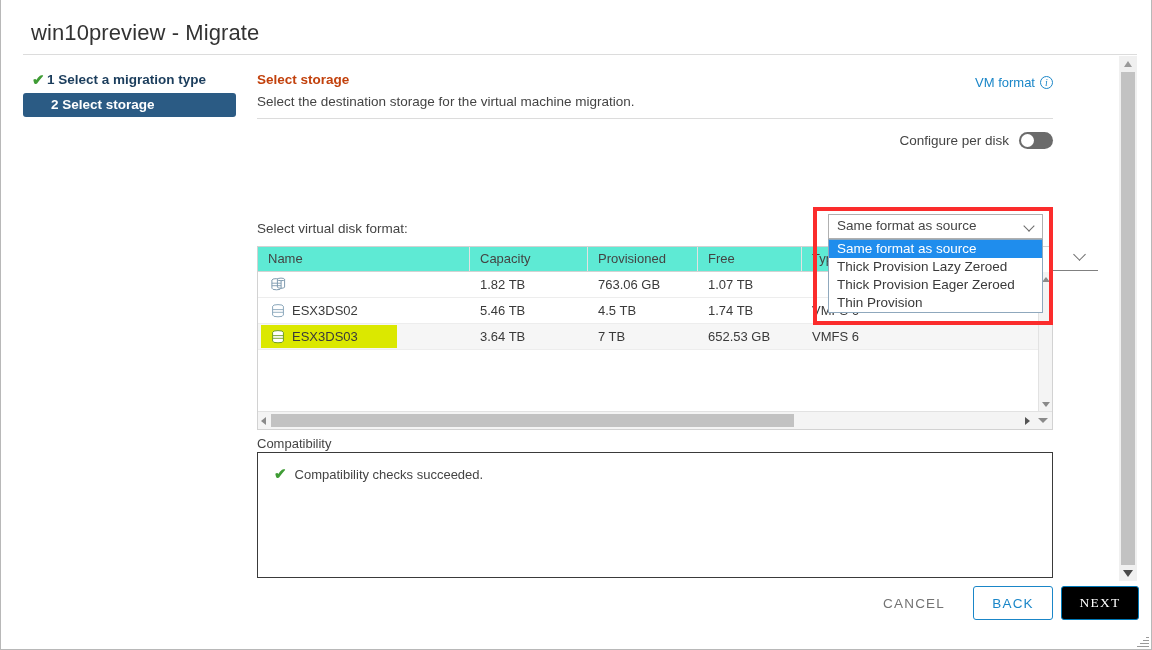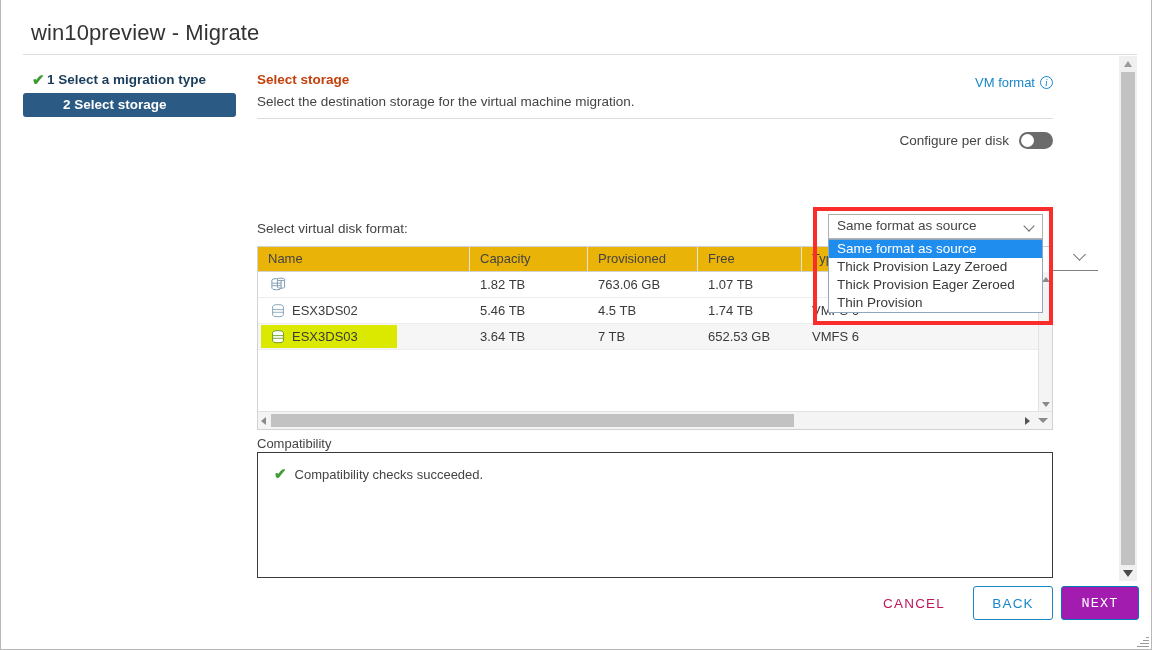--- a/index.html
+++ b/index.html
@@ -35,21 +35,21 @@
   
   #steps { position: absolute; left: 22px; top: 68px; width: 216px; }
   .step {
     position: relative; height: 24px; line-height: 24px;
     padding-left: 24px; font-size: 13.5px; font-weight: bold;
     color: #2f4f6f; white-space: nowrap; margin-bottom: 0px;
   }
   .step.done { color: #1b3d5c; }
   .step.current {
     background: #2b5b84; color: #ffffff; border-radius: 3px;
-    width: 213px; padding-left: 40px;
+    width: 213px; padding-left: 28px;
   }
   .step.todo { color: #9a9a9a; }
   .step-check {
     position: absolute; left: 9px; top: 0px; width: 14px; height: 24px;
     line-height: 24px; color: #3f9c35; font-size: 15px; font-weight: bold;
   }
   #steps .step:nth-child(1) { margin-bottom: 1px; }
   #steps .step:nth-child(2) { margin-bottom: 1px; }
 
   
@@ -158,21 +158,21 @@
     border: 4px solid #fb2c2c; z-index: 60; pointer-events: none;
   }
 
   
   #table-wrap {
     position: absolute; left: 4px; top: 184px; right: 42px; height: 184px;
     border: 1px solid #d2d2d2; background: #ffffff;
   }
   #table-head {
     position: absolute; left: 0; top: 0; right: 12px; height: 25px;
-    background: #eab308; border-bottom: 1px solid #d2d2d2;
+    background: #5eead4; border-bottom: 1px solid #d2d2d2;
   }
   #table-head .th {
     position: absolute; top: 0; height: 24px; line-height: 24px;
     font-size: 13px; color: #444444; padding-left: 10px;
     border-right: 1px solid #e2e2e2; white-space: nowrap;
   }
   #table-body { position: absolute; left: 0; top: 25px; right: 14px; bottom: 18px; overflow: hidden; }
   .trow { position: relative; height: 26px; border-bottom: 1px solid #ededed; }
   .trow.alt { background: #f6f6f6; }
   .trow .td {
@@ -263,37 +263,37 @@
     width: 0; height: 0; border-left: 5px solid transparent;
     border-right: 5px solid transparent; border-top: 7px solid #4a4a4a;
   }
 
   
   #footer {
     position: absolute; left: 0; right: 0; bottom: 0; height: 68px;
   }
   #btn-cancel {
     position: absolute; right: 200px; top: 14px;
-    font-size: 13.5px; color: #be185d; letter-spacing: 1.2px;
+    font-size: 13.5px; color: #737373; letter-spacing: 1.2px;
     cursor: pointer; background: none; border: none;
     font-family: "Liberation Sans", sans-serif;
   }
   #btn-back {
     position: absolute; right: 98px; top: 5px;
     width: 80px; height: 34px; background: #ffffff;
     border: 1px solid #1a86c8; border-radius: 3px;
     color: #1a86c8; font-size: 13.5px; letter-spacing: 1.2px;
     cursor: pointer; font-family: "Liberation Sans", sans-serif;
   }
   #btn-next {
     position: absolute; right: 12px; top: 5px;
-    width: 78px; height: 34px; background: #a21caf;
+    width: 78px; height: 34px; background: #000000;
     border: 1px solid #0079b8; border-radius: 3px;
     color: #ffffff; font-size: 13.5px; letter-spacing: 1.2px;
-    cursor: pointer; font-family: Liberation Mono, monospace;
+    cursor: pointer; font-family: Liberation Serif, serif;
   }
   #resize-grip {
     position: absolute; right: 2px; bottom: 2px;
     width: 12px; height: 12px; cursor: nwse-resize;
   }
   #resize-grip i {
     position: absolute; right: 0; display: block;
     height: 1px; background: #9a9a9a;
   }
 </style>

